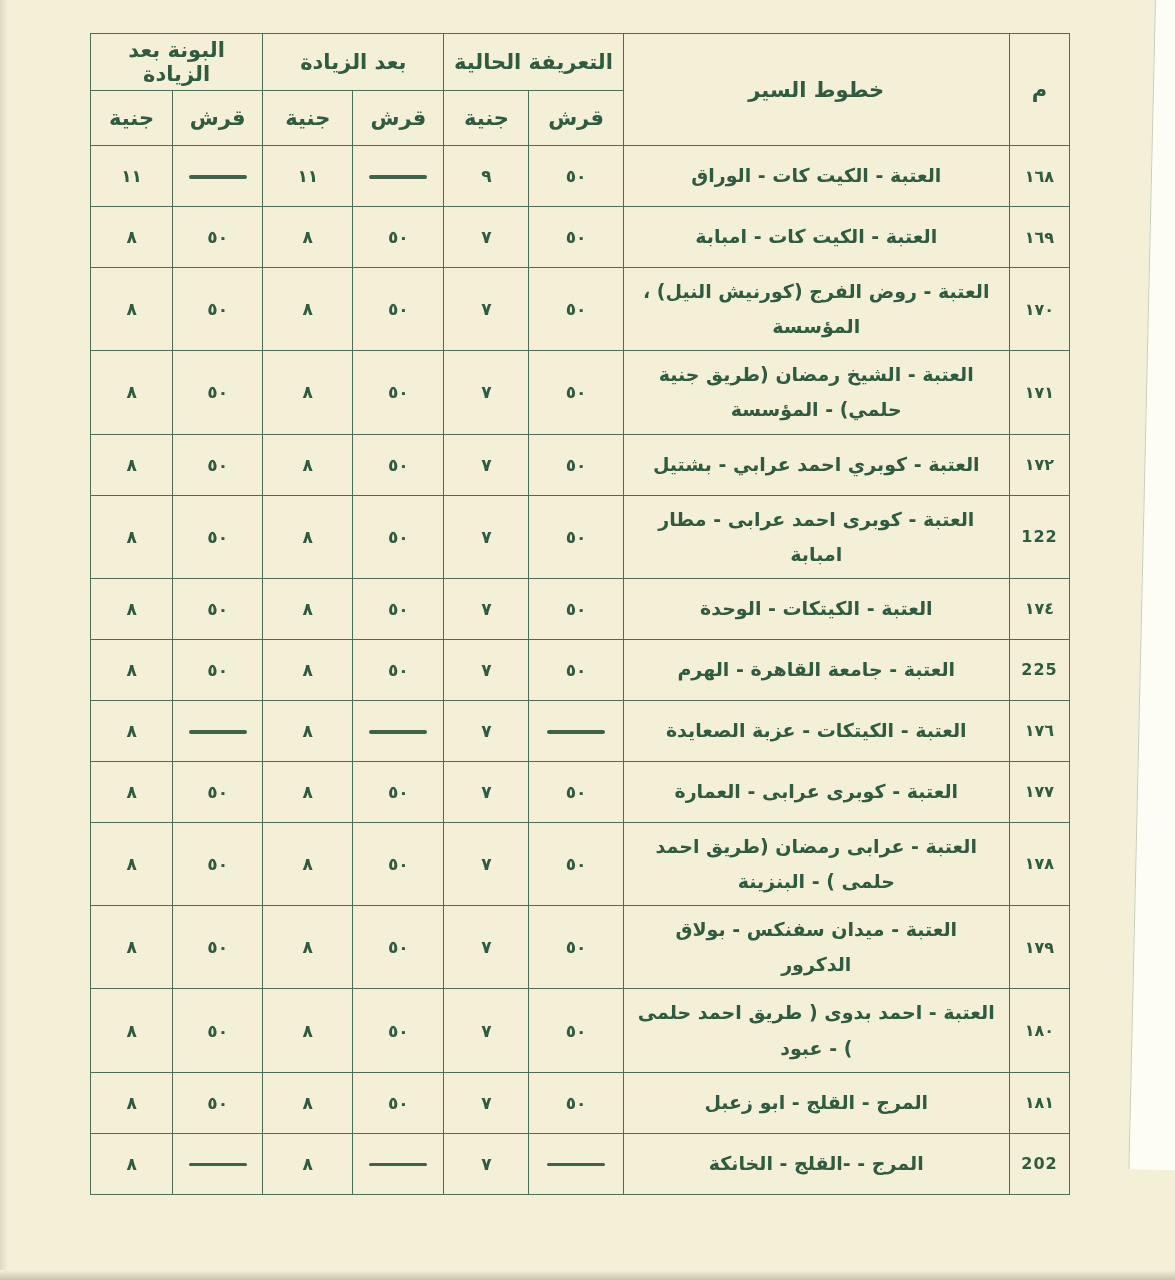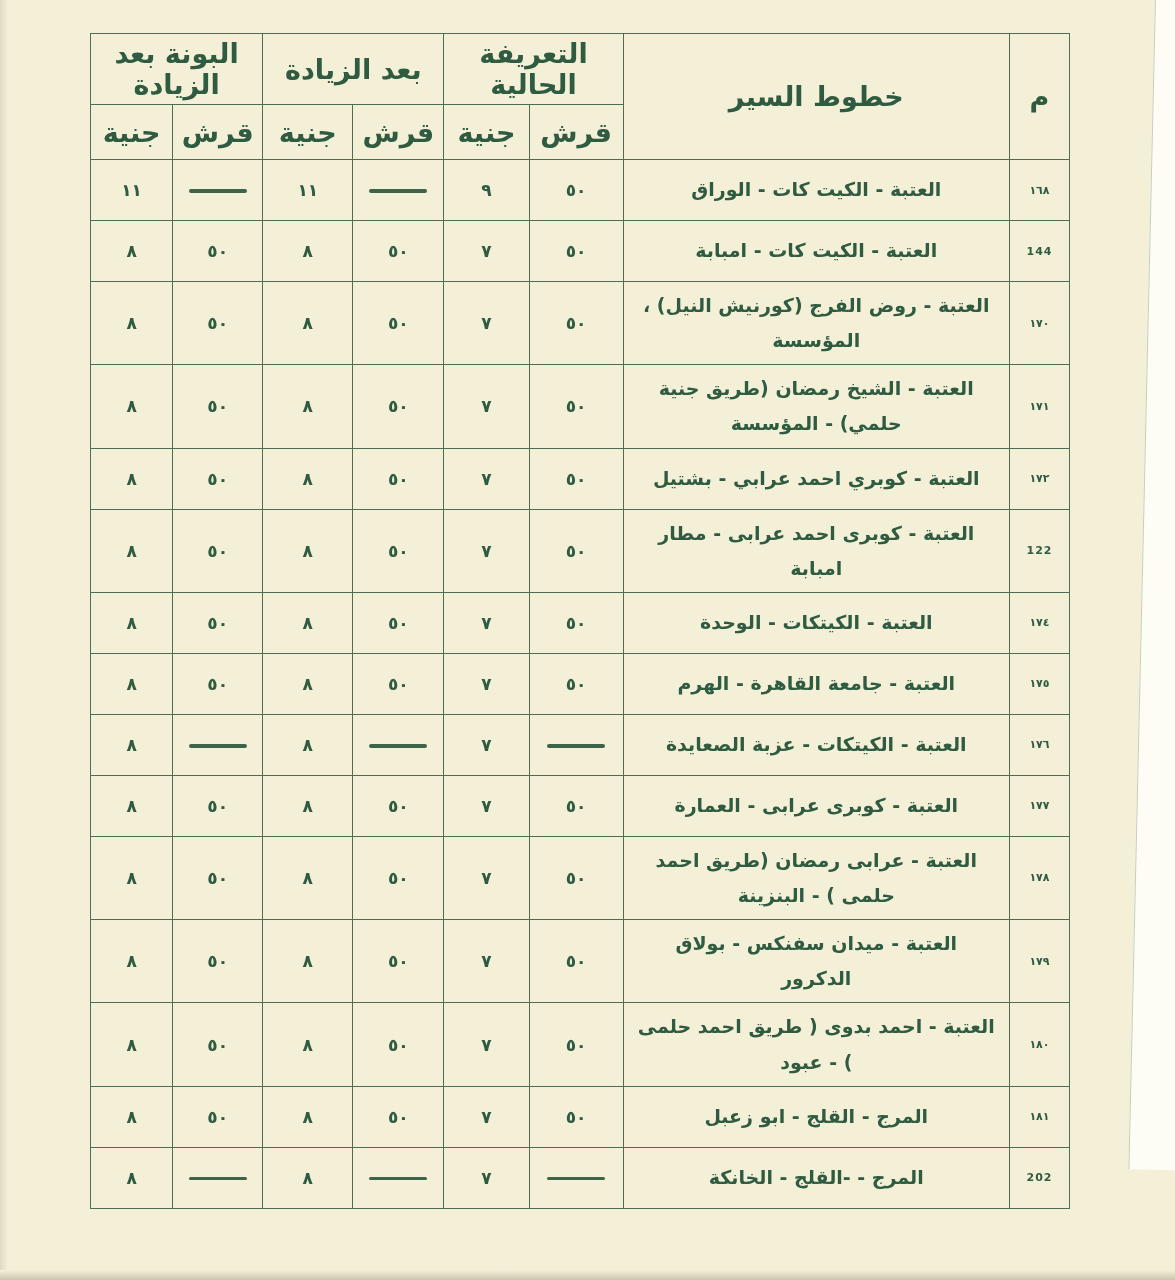--- a/index.html
+++ b/index.html
@@ -42,24 +42,24 @@
     color: #2f5b41;
     background: #f4f0d8;
   }
   .fare-table th, .fare-table td {
     border: 1.6px solid #4d6e55;
     text-align: center;
     vertical-align: middle;
     padding: 4px 6px;
     font-weight: bold;
   }
-  .fare-table thead th { height: 46px; font-size: 27px; }
+  .fare-table thead th { height: 46px; font-size: 21px; }
   .fare-table td { height: 48px; }
   td.cell-route { font-size: 19px; line-height: 1.85; padding: 6px 14px; }
-  td.cell-no { font-size: 11px; letter-spacing: 1px; }
+  td.cell-no { font-size: 16px; letter-spacing: 1px; }
   td.cell-num { font-size: 17px; }
   .dash {
     display: inline-block;
     width: 58px; height: 3.5px;
     background: #3d6349;
     vertical-align: middle;
     border-radius: 2px;
   }
 </style>
 </head>
@@ -103,21 +103,21 @@
       <td class="cell-no">١٦٨</td>
       <td class="cell-route">العتبة - الكيت كات - الوراق</td>
       <td class="cell-num">٥٠</td>
       <td class="cell-num">٩</td>
       <td class="cell-num"><span class="dash"></span></td>
       <td class="cell-num">١١</td>
       <td class="cell-num"><span class="dash"></span></td>
       <td class="cell-num">١١</td>
     </tr>
         <tr>
-      <td class="cell-no">144</td>
+      <td class="cell-no">١٦٩</td>
       <td class="cell-route">العتبة - الكيت كات - امبابة</td>
       <td class="cell-num">٥٠</td>
       <td class="cell-num">٧</td>
       <td class="cell-num">٥٠</td>
       <td class="cell-num">٨</td>
       <td class="cell-num">٥٠</td>
       <td class="cell-num">٨</td>
     </tr>
         <tr>
       <td class="cell-no">١٧٠</td>
@@ -163,21 +163,21 @@
       <td class="cell-no">١٧٤</td>
       <td class="cell-route">العتبة - الكيتكات - الوحدة</td>
       <td class="cell-num">٥٠</td>
       <td class="cell-num">٧</td>
       <td class="cell-num">٥٠</td>
       <td class="cell-num">٨</td>
       <td class="cell-num">٥٠</td>
       <td class="cell-num">٨</td>
     </tr>
         <tr>
-      <td class="cell-no">١٧٥</td>
+      <td class="cell-no">225</td>
       <td class="cell-route">العتبة - جامعة القاهرة - الهرم</td>
       <td class="cell-num">٥٠</td>
       <td class="cell-num">٧</td>
       <td class="cell-num">٥٠</td>
       <td class="cell-num">٨</td>
       <td class="cell-num">٥٠</td>
       <td class="cell-num">٨</td>
     </tr>
         <tr>
       <td class="cell-no">١٧٦</td>

